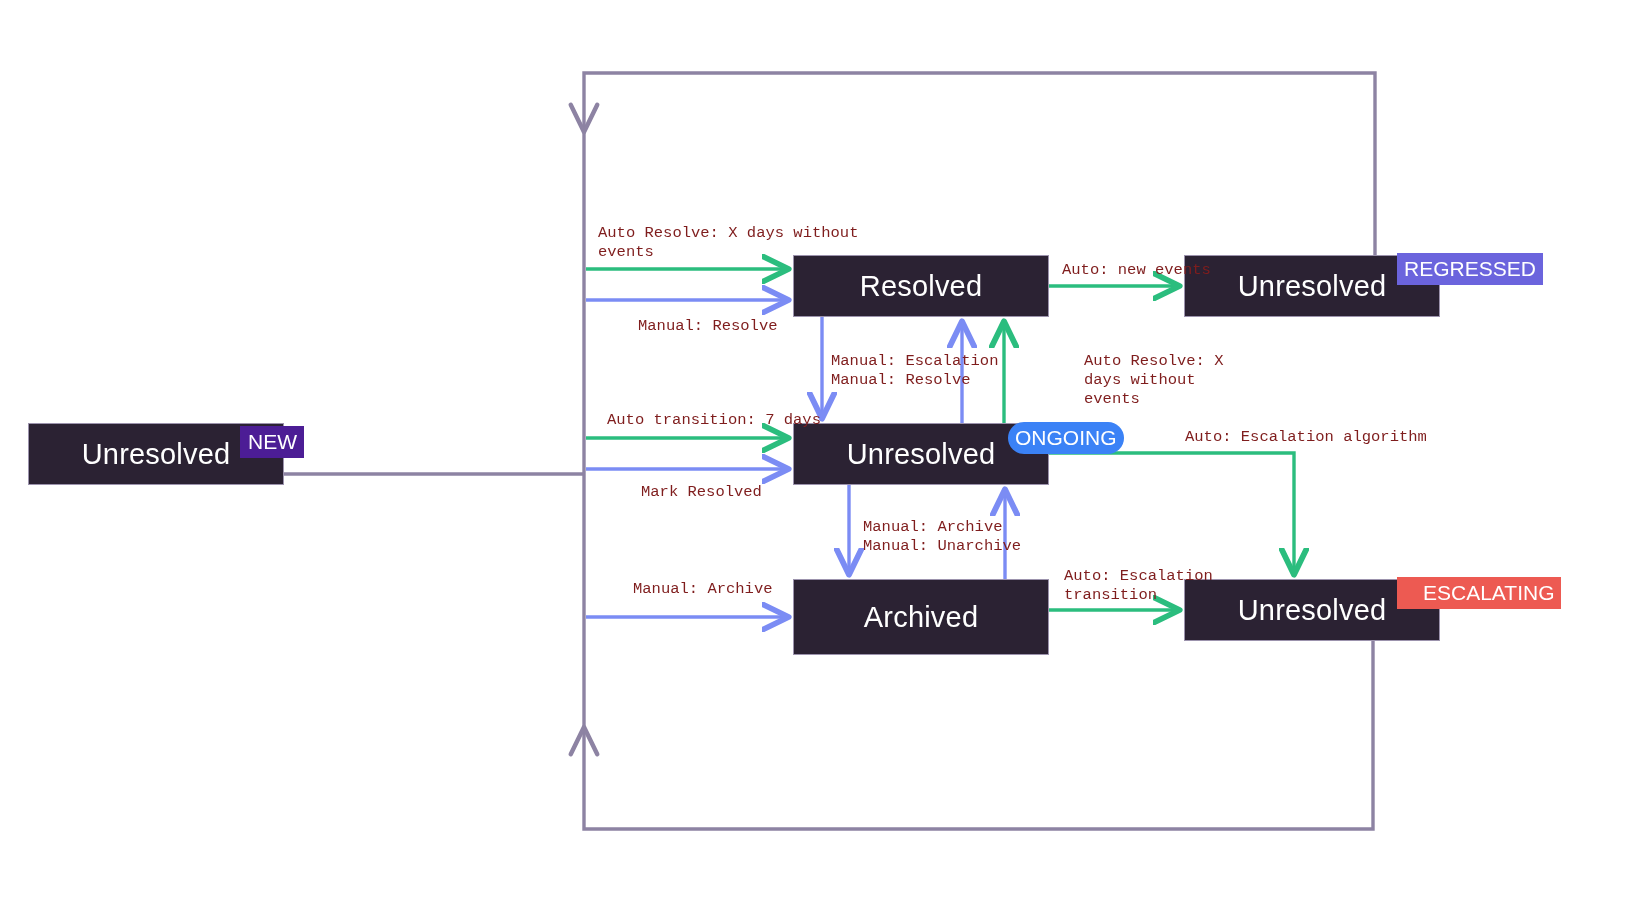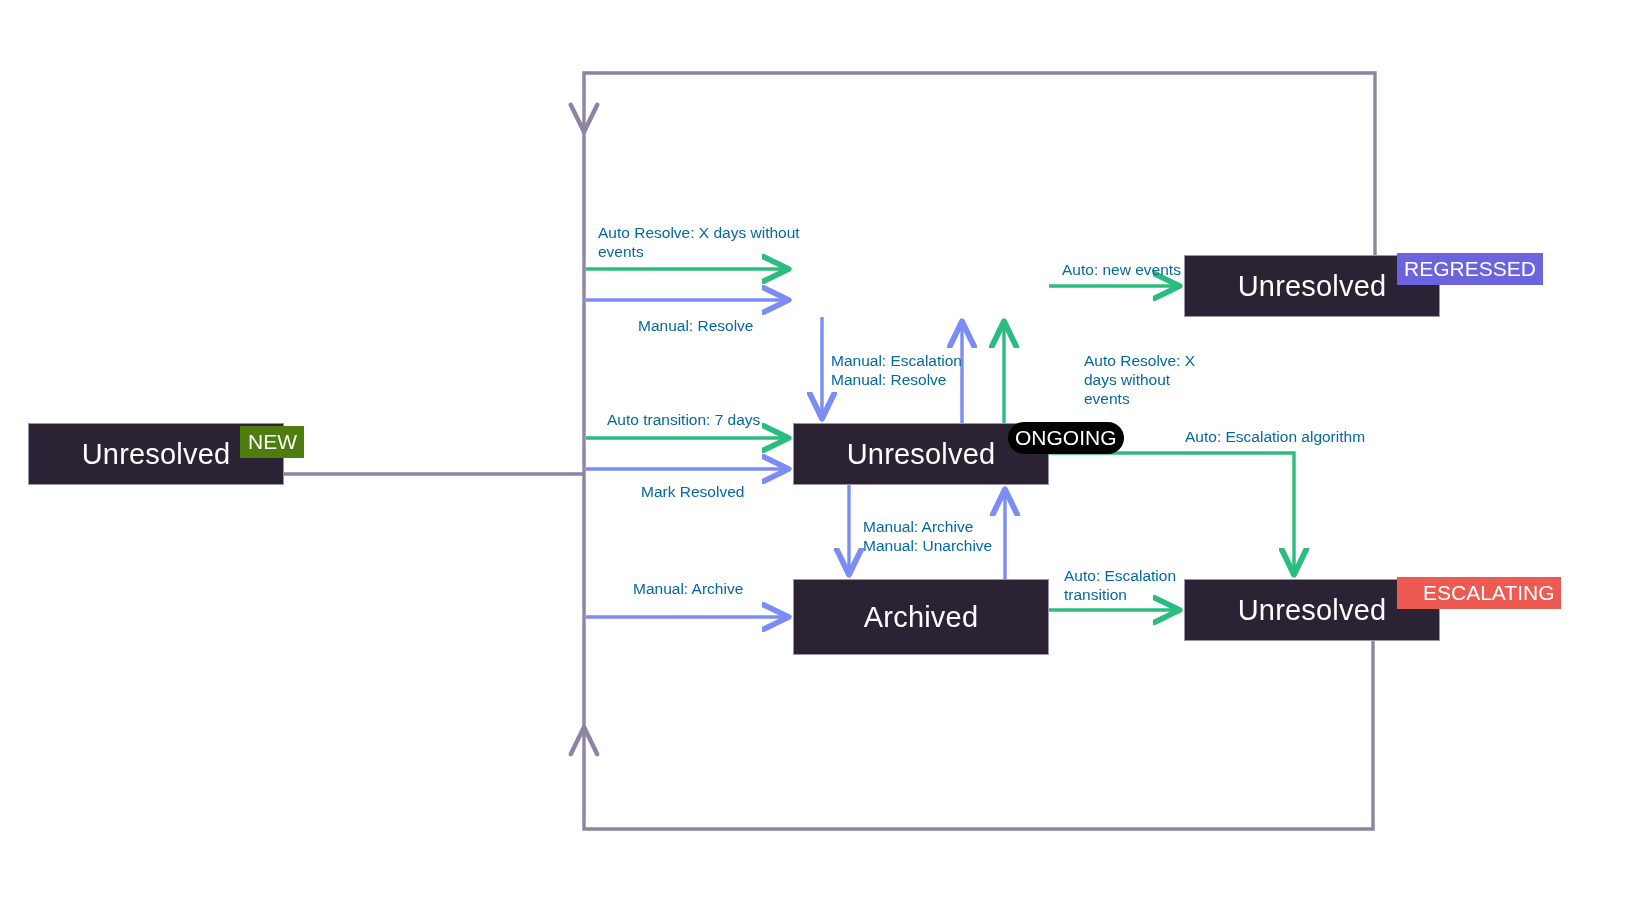--- a/index.html
+++ b/index.html
@@ -44,25 +44,25 @@
     font-size: 21px;
     line-height: 1.0;
     padding: 5px 7px 6px 7px;
     box-sizing: border-box;
     white-space: nowrap;
     font-family: "Liberation Sans", sans-serif;
     margin-top: 8px;
   }
   .edge-label {
     position: absolute;
-    color: #0369a1;
+    color: #7f1d1d;
     font-size: 15.5px;
     line-height: 1.22;
     white-space: pre;
-    font-family: Liberation Sans, sans-serif;
+    font-family: Liberation Mono, monospace;
   }
 </style>
 </head>
 <body>
 
 <div id="canvas">
 
   <svg class="edges" viewBox="0 0 1636 906">
     <defs>
       <marker id="arrow-auto" markerWidth="9" markerHeight="9" refX="7.2" refY="4.5" orient="auto" markerUnits="strokeWidth">
@@ -132,46 +132,49 @@
     </g>
     <g>
       <path d="M1005,580 L1005,492" fill="none" stroke="#7b8cf4" stroke-width="3.4" marker-end="url(#arrow-manual)"></path>
     </g>
   </svg>
 
   <div class="node" style="left:28px; top:423px; width:256px; height:62px;">
     <span>Unresolved</span>
   </div>
 
+  <div class="node" style="left:793px; top:255px; width:256px; height:62px;">
+    <span>Resolved</span>
+  </div>
 
   <div class="node" style="left:1184px; top:255px; width:256px; height:62px;">
     <span>Unresolved</span>
   </div>
 
   <div class="node" style="left:793px; top:423px; width:256px; height:62px;">
     <span>Unresolved</span>
   </div>
 
   <div class="node" style="left:793px; top:579px; width:256px; height:76px;">
     <span>Archived</span>
   </div>
 
   <div class="node" style="left:1184px; top:579px; width:256px; height:62px;">
     <span>Unresolved</span>
   </div>
 
-  <div class="badge" style="left:240px; top:418px; background:#4d7c0f;padding-left:8px;">
+  <div class="badge" style="left:240px; top:418px; background:#4c1d95;padding-left:8px;">
     <span>NEW</span>
   </div>
 
   <div class="badge" style="left:1397px; top:245px; background:#6b64dd;">
     <span>REGRESSED</span>
   </div>
 
-  <div class="badge" style="left:1008px; top:414px; background:#000000;border-radius:16px;">
+  <div class="badge" style="left:1008px; top:414px; background:#3b82f6;border-radius:16px;">
     <span>ONGOING</span>
   </div>
 
   <div class="badge" style="left:1397px; top:569px; background:#ed5a52;padding-left:26px;">
     <span>ESCALATING</span>
   </div>
 
   <div class="edge-label" style="left:598px; top:224px;">Auto Resolve: X days without
 events</div>
 

